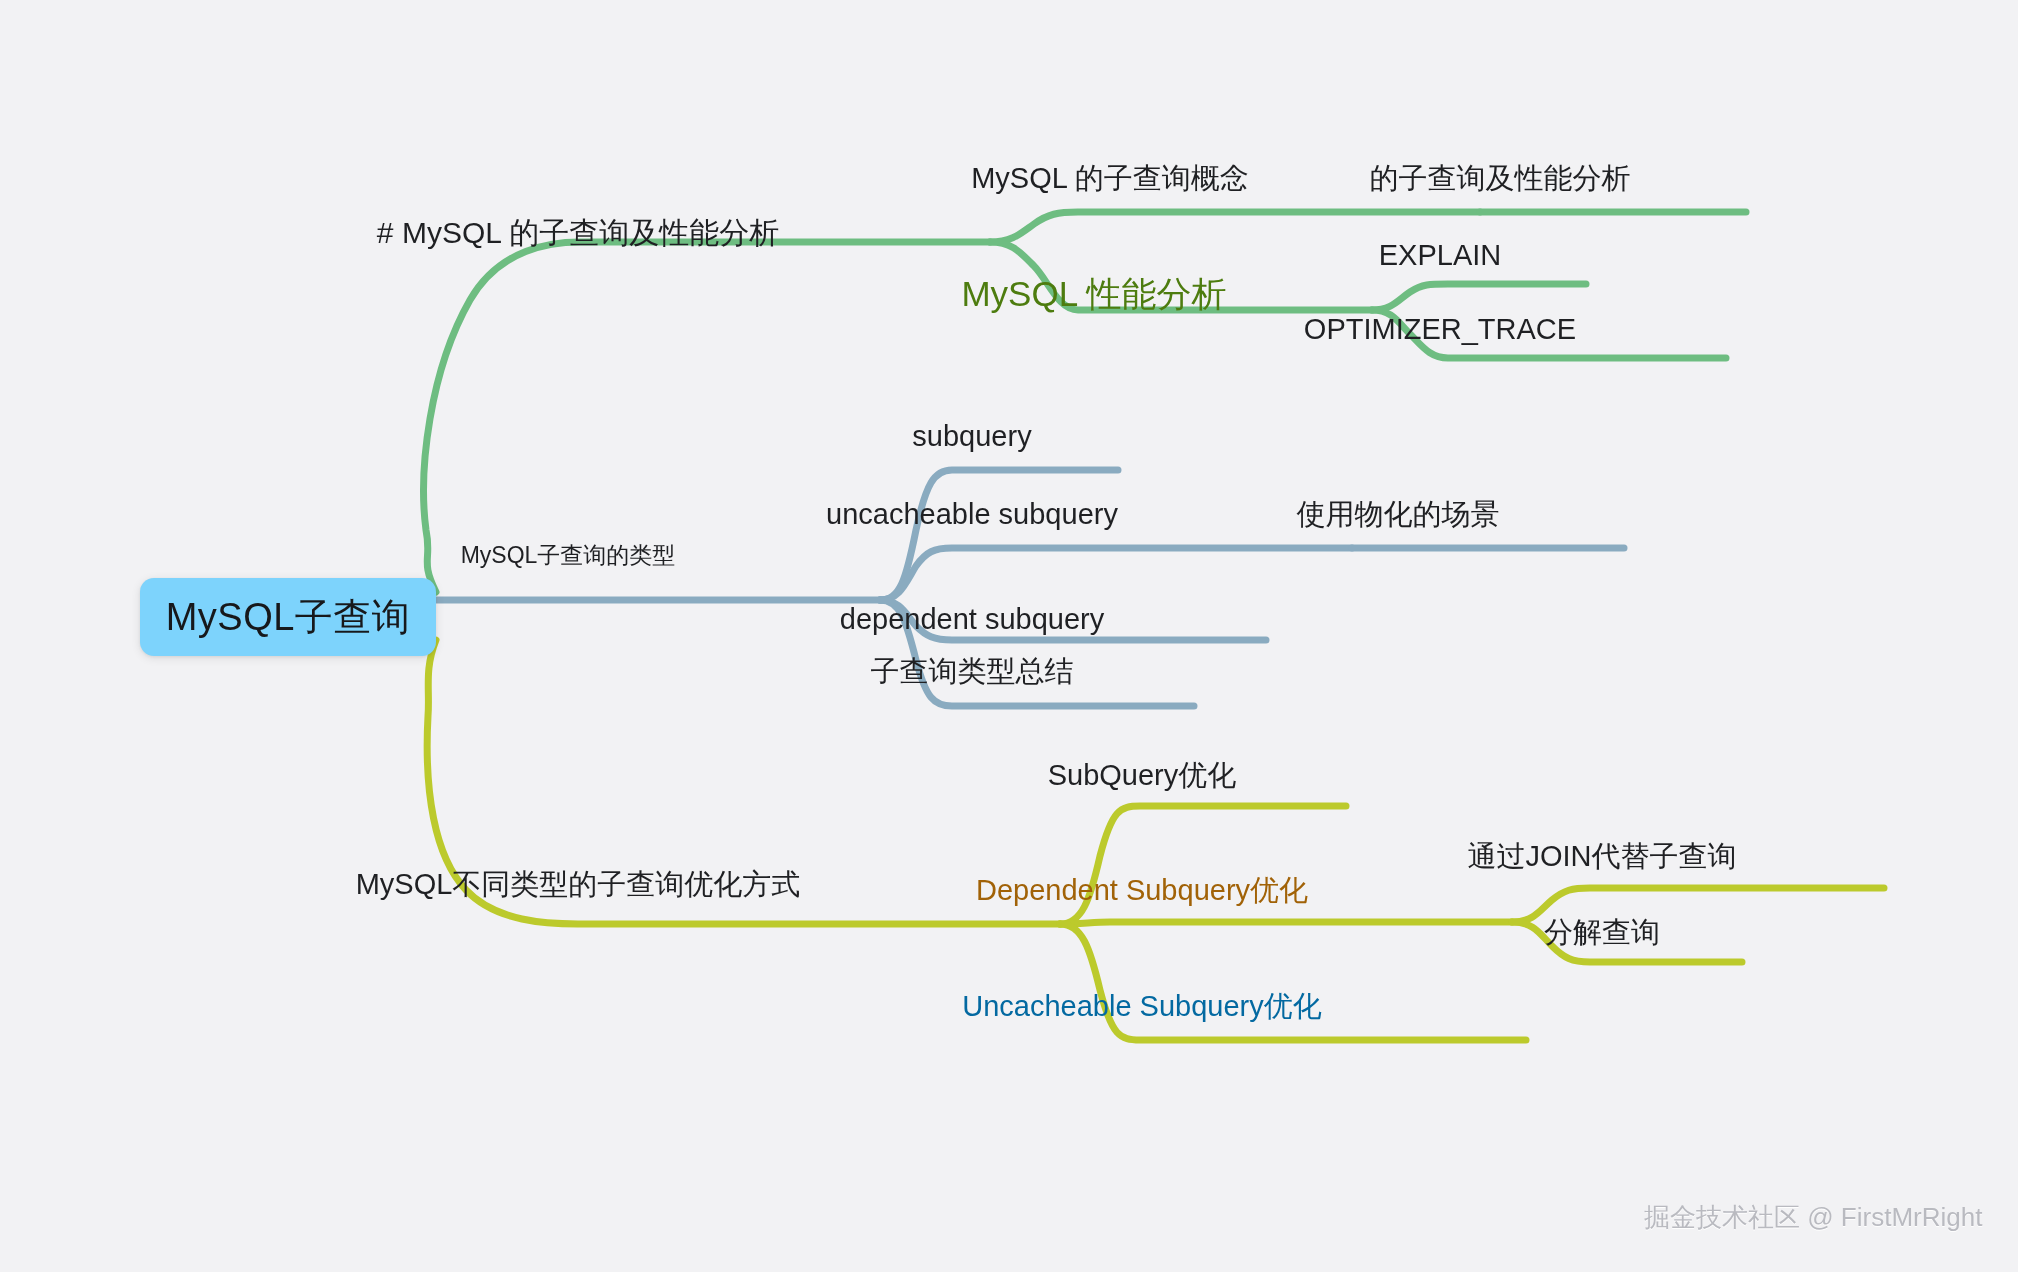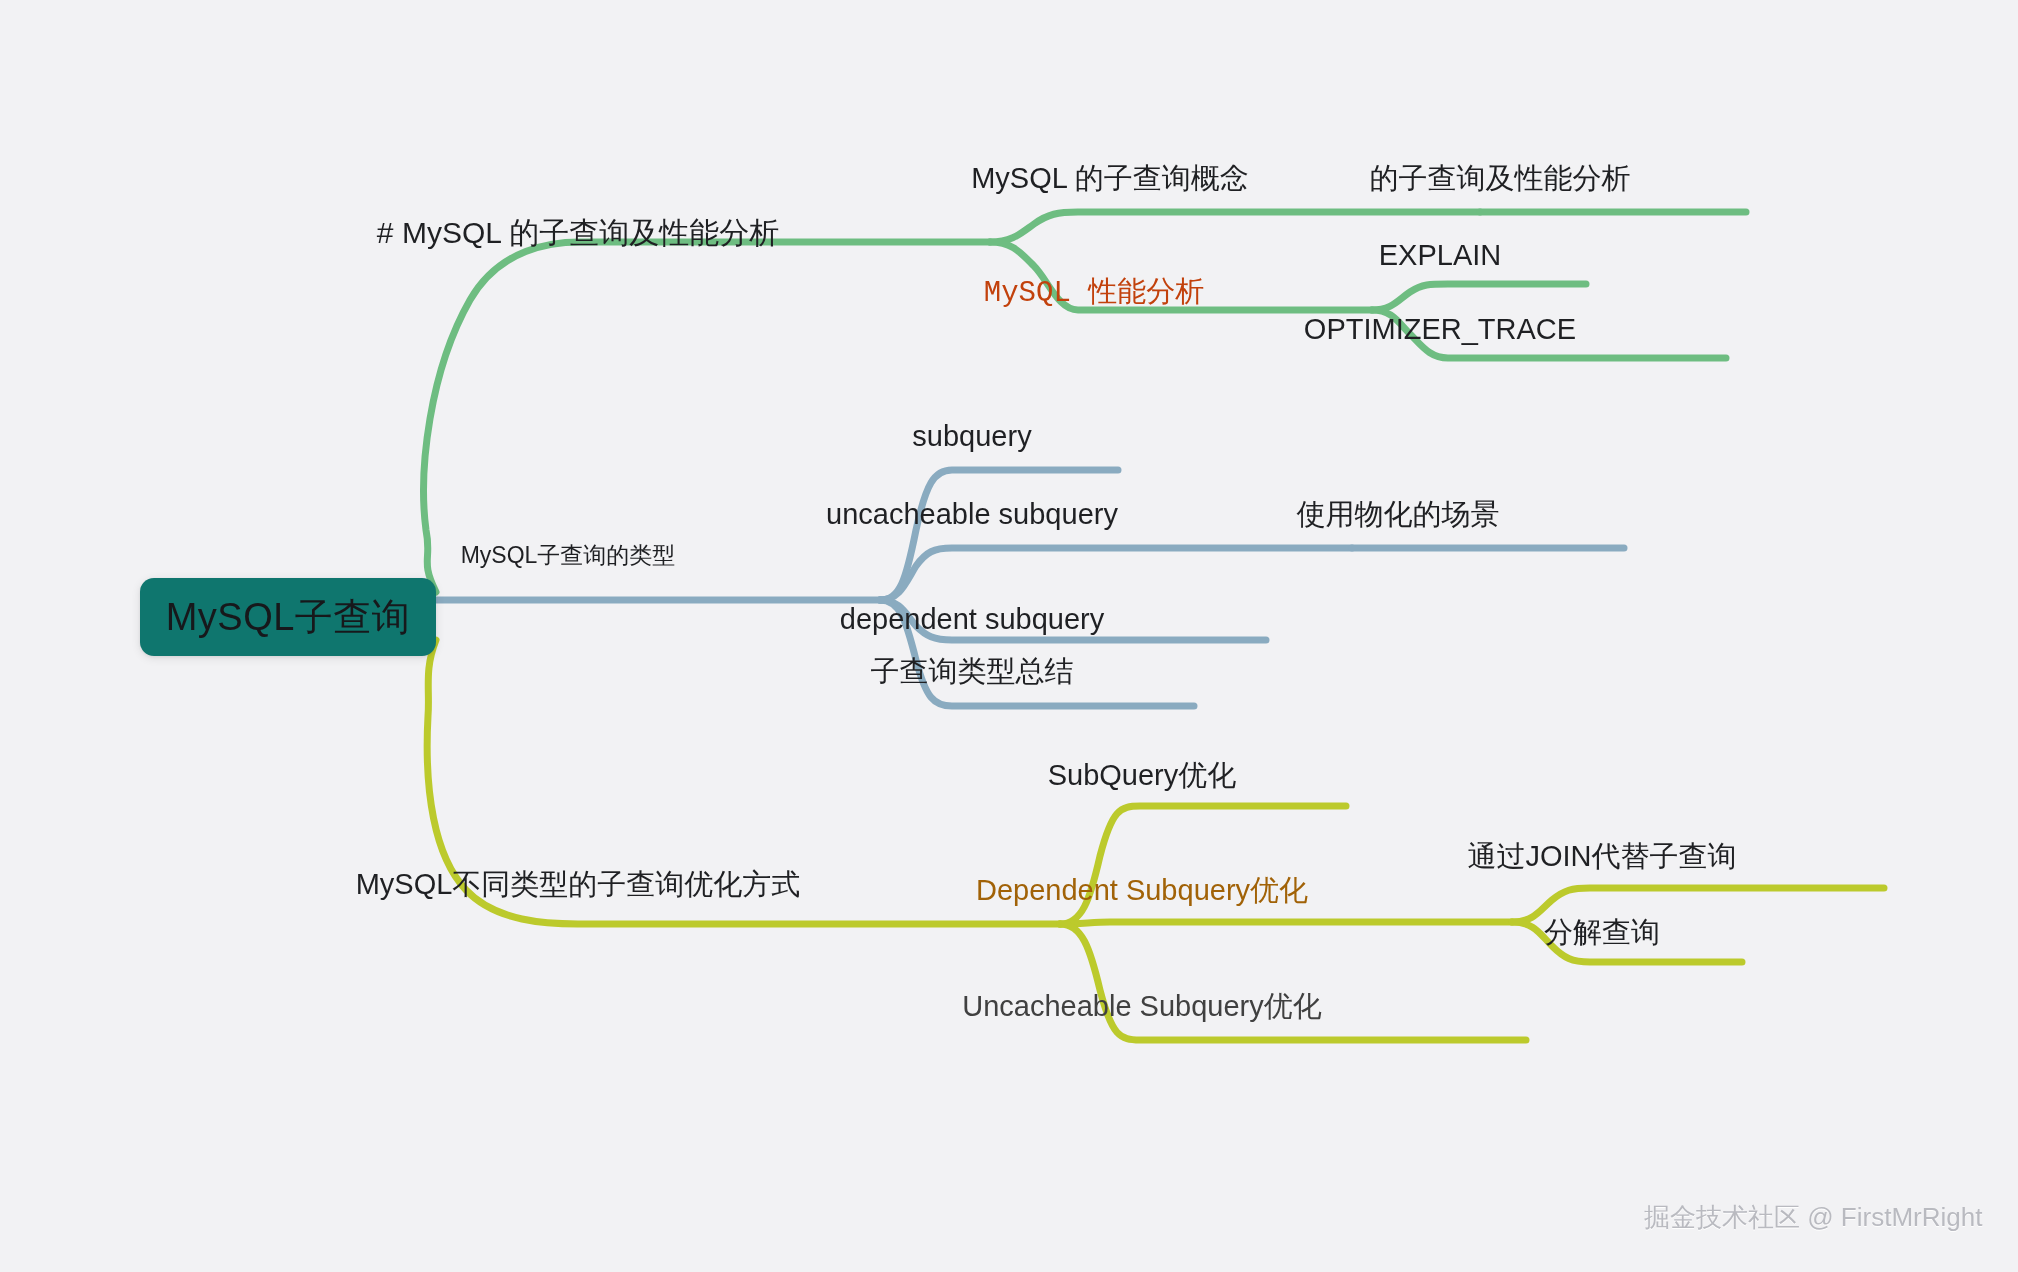--- a/index.html
+++ b/index.html
@@ -80,39 +80,39 @@
   <path class="branch-path" d="M 880 600 C 900 600 906 620 916 660 C 926 698 934 706 952 706 L 1194 706" stroke="#8aabc0" stroke-width="7"></path>
 
   <path class="branch-path" d="M 436 640 C 424 670 430 690 428 716 C 424 790 434 856 466 890 C 496 922 548 924 578 924 L 1060 924" stroke="#bcca2c" stroke-width="7"></path>
   <path class="branch-path" d="M 1060 924 C 1082 924 1090 900 1100 856 C 1112 810 1120 806 1140 806 L 1346 806" stroke="#bcca2c" stroke-width="7"></path>
   <path class="branch-path" d="M 1060 924 C 1082 924 1092 922 1110 922 L 1512 922" stroke="#bcca2c" stroke-width="7"></path>
   <path class="branch-path" d="M 1512 922 C 1534 922 1540 910 1552 900 C 1564 890 1572 888 1590 888 L 1884 888" stroke="#bcca2c" stroke-width="7"></path>
   <path class="branch-path" d="M 1512 922 C 1534 922 1540 934 1552 946 C 1564 958 1572 962 1590 962 L 1742 962" stroke="#bcca2c" stroke-width="7"></path>
   <path class="branch-path" d="M 1060 924 C 1082 924 1090 948 1100 990 C 1112 1036 1120 1040 1140 1040 L 1526 1040" stroke="#bcca2c" stroke-width="7"></path>
 </svg>
 
-<div class="root-node" id="root-node" style="left: 140px; top: 578px; width: 296px; height: 78px; background: #0f766e;">
+<div class="root-node" id="root-node" style="left: 140px; top: 578px; width: 296px; height: 78px; background: #7dd3fc;">
   <span class="root-node-text">MySQL子查询</span>
 </div>
 
 <div class="node-label" id="lbl-b0" style="left: 578px; top: 232px; font-size: 30px; transform: translate(-50%, -50%); color: rgb(31, 32, 35);"># MySQL 的子查询及性能分析</div>
 <div class="node-label" id="lbl-b1" style="left: 568px; top: 556px; font-size: 23px; transform: translate(-50%, -50%); color: rgb(31, 32, 35);">MySQL子查询的类型</div>
 <div class="node-label" id="lbl-b2" style="left: 578px; top: 885px; font-size: 29px; transform: translate(-50%, -50%); color: rgb(31, 32, 35);">MySQL不同类型的子查询优化方式</div>
 
 <div class="node-label" id="lbl-b0c0" style="left: 1094px; top: 179px; font-size: 29px; transform: translate(-50%, -50%); color: rgb(31, 32, 35); margin-left: 16px;">MySQL 的子查询概念</div>
 <div class="node-label" id="lbl-b0c0g0" style="left: 1500px; top: 179px; font-size: 29px; transform: translate(-50%, -50%); color: rgb(31, 32, 35);">的子查询及性能分析</div>
-<div class="node-label" id="lbl-b0c1" style="left: 1094px; top: 294px; font-size: 29px; transform: translate(-50%, -50%); color: #c2410c; font-family: Liberation Mono, monospace;">MySQL 性能分析</div>
+<div class="node-label" id="lbl-b0c1" style="left: 1094px; top: 294px; font-size: 35px; transform: translate(-50%, -50%); color: #4d7c0f;">MySQL 性能分析</div>
 <div class="node-label" id="lbl-b0c1g0" style="left: 1440px; top: 256px; font-size: 29px; transform: translate(-50%, -50%); color: rgb(31, 32, 35);">EXPLAIN</div>
 <div class="node-label" id="lbl-b0c1g1" style="left: 1440px; top: 330px; font-size: 29px; transform: translate(-50%, -50%); color: rgb(31, 32, 35);">OPTIMIZER_TRACE</div>
 
 <div class="node-label" id="lbl-b1c0" style="left: 972px; top: 437px; font-size: 29px; transform: translate(-50%, -50%); color: rgb(31, 32, 35);">subquery</div>
 <div class="node-label" id="lbl-b1c1" style="left: 972px; top: 515px; font-size: 29px; transform: translate(-50%, -50%); color: rgb(31, 32, 35);">uncacheable subquery</div>
 <div class="node-label" id="lbl-b1c1g0" style="left: 1398px; top: 515px; font-size: 29px; transform: translate(-50%, -50%); color: rgb(31, 32, 35);">使用物化的场景</div>
 <div class="node-label" id="lbl-b1c2" style="left: 972px; top: 620px; font-size: 29px; transform: translate(-50%, -50%); color: rgb(31, 32, 35);">dependent subquery</div>
 <div class="node-label" id="lbl-b1c3" style="left: 972px; top: 672px; font-size: 29px; transform: translate(-50%, -50%); color: rgb(31, 32, 35);">子查询类型总结</div>
 
 <div class="node-label" id="lbl-b2c0" style="left: 1142px; top: 776px; font-size: 29px; transform: translate(-50%, -50%); color: rgb(31, 32, 35); text-align: center;">SubQuery优化</div>
 <div class="node-label" id="lbl-b2c1" style="left: 1142px; top: 891px; font-size: 29px; transform: translate(-50%, -50%); color: #a16207;">Dependent Subquery优化</div>
 <div class="node-label" id="lbl-b2c1g0" style="left: 1602px; top: 857px; font-size: 29px; transform: translate(-50%, -50%); color: rgb(31, 32, 35);">通过JOIN代替子查询</div>
 <div class="node-label" id="lbl-b2c1g1" style="left: 1602px; top: 933px; font-size: 29px; transform: translate(-50%, -50%); color: rgb(31, 32, 35);">分解查询</div>
-<div class="node-label" id="lbl-b2c2" style="left: 1142px; top: 1007px; font-size: 29px; transform: translate(-50%, -50%); color: #404040;">Uncacheable Subquery优化</div>
+<div class="node-label" id="lbl-b2c2" style="left: 1142px; top: 1007px; font-size: 29px; transform: translate(-50%, -50%); color: #0369a1;">Uncacheable Subquery优化</div>
 
 <div class="watermark" id="watermark" style="left: 1644px; top: 1200px; color: rgb(185, 186, 192);">掘金技术社区 @ FirstMrRight</div>
 
 </body></html>

